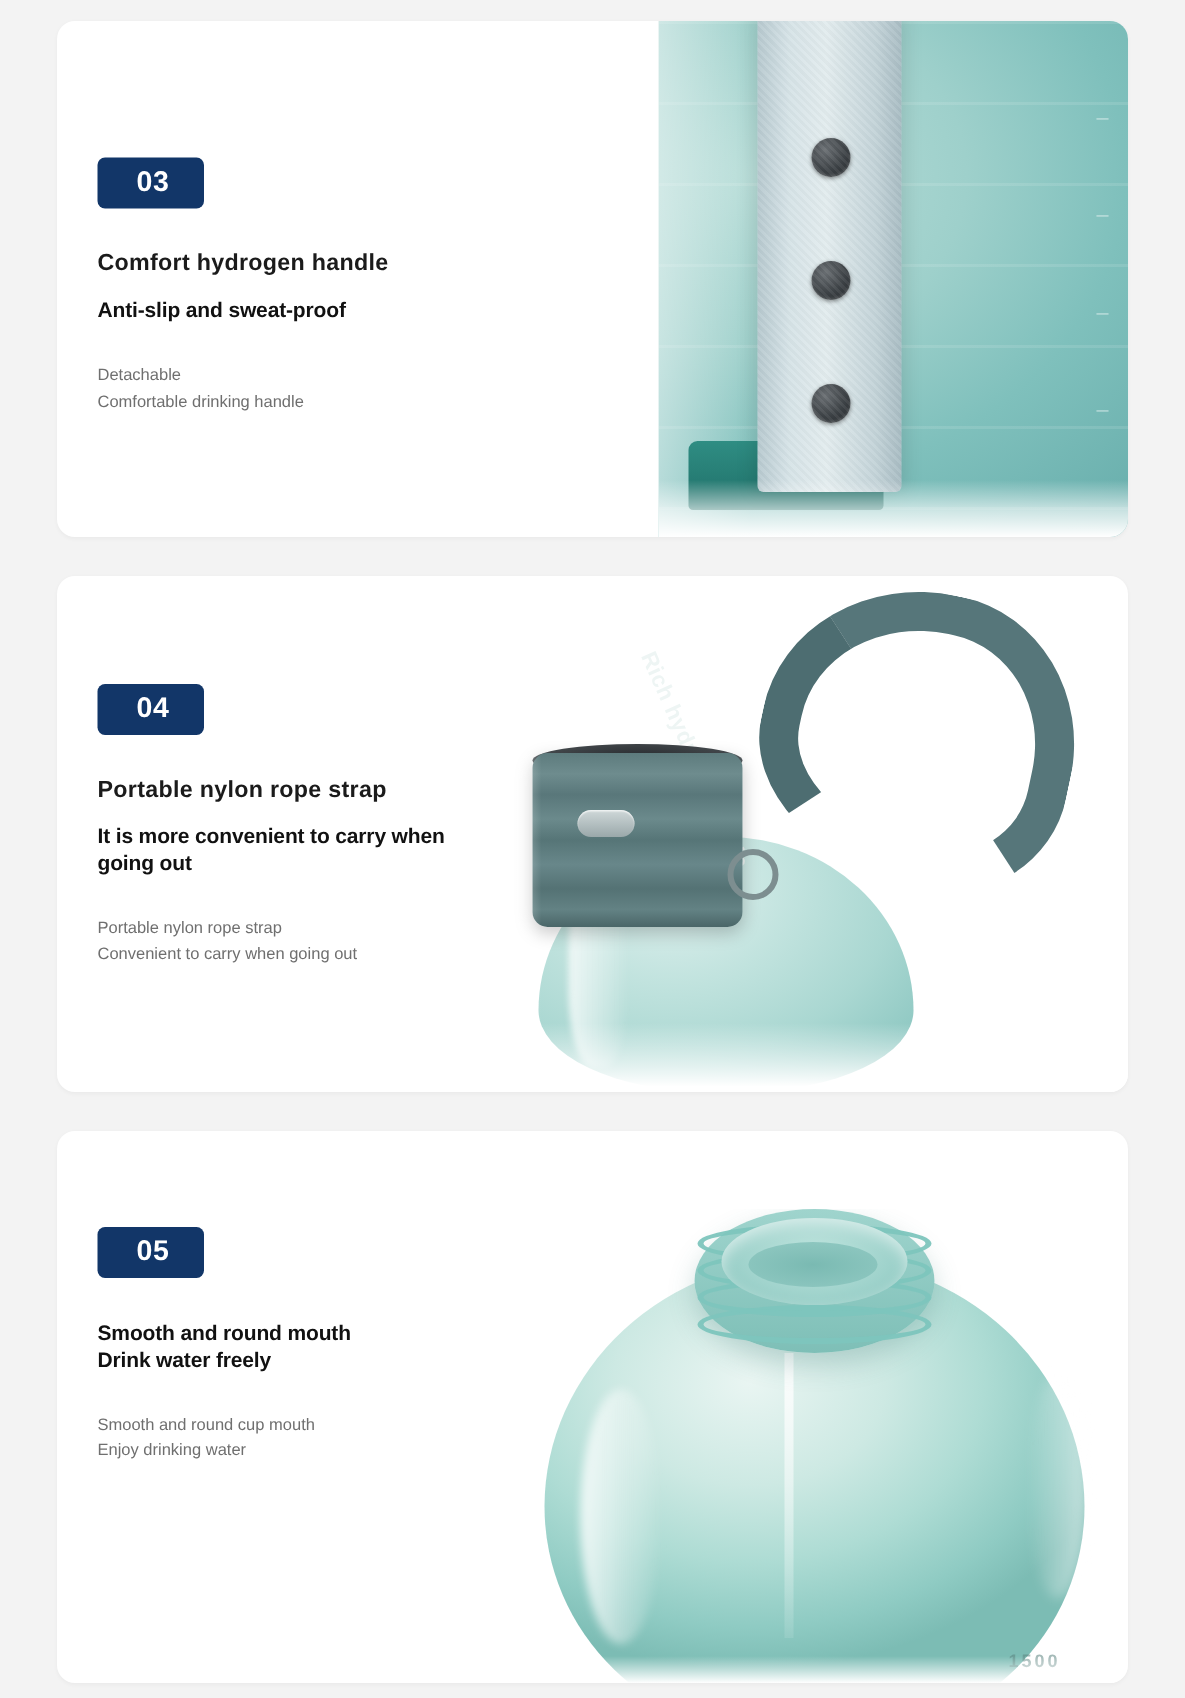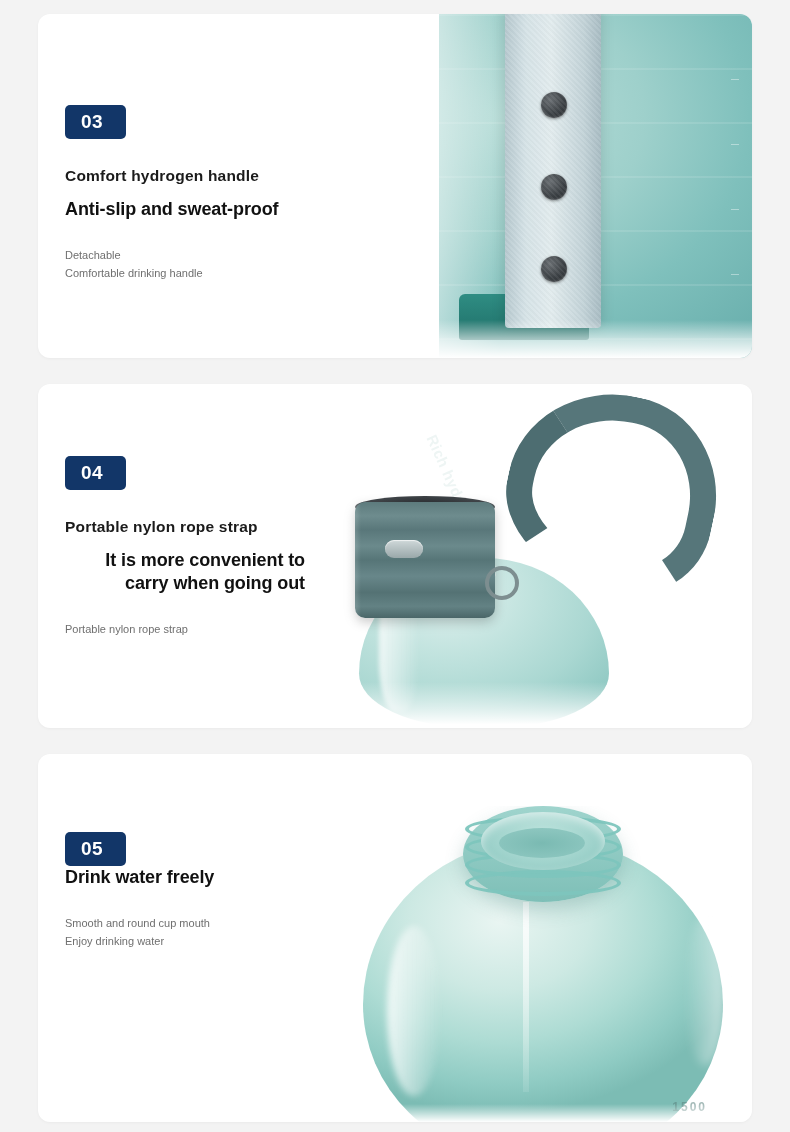--- a/index.html
+++ b/index.html
@@ -40,32 +40,32 @@
     z-index: 3;
   }
   .badge {
     display: inline-block;
     background: #123668;
     color: #ffffff;
     font-size: 19px;
     font-weight: 700;
     letter-spacing: 0.5px;
     border-radius: 5px;
-    padding: 7px 23px 8px 16px;
+    padding: 7px 23px 8px 26px;
     line-height: 1;
   }
   .title-small {
     font-size: 15.5px;
     font-weight: 700;
     color: #1b1b1b;
     letter-spacing: 0.2px;
     margin-top: 28px;
   }
   .title-big {
-    font-size: 18px;
+    font-size: 14px;
     font-weight: 700;
     color: #111111;
     letter-spacing: -0.1px;
     margin-top: 13px;
     line-height: 1.28;
   }
   .sub {
     font-size: 11px;
     color: #6f6f6f;
     line-height: 1.6;
@@ -380,23 +380,24 @@
       <div class="p4-ring"></div>
       <div class="p4-fade-l"></div>
       <div class="p4-fade"></div>
     </div>
 
     <div class="text-block" style="top:469px;"></div>
 
     <div class="text-block" style="top:72px;">
       <div class="badge">04</div>
       <div class="title-small">Portable nylon rope strap</div>
-      <div class="title-big" style="max-width:240px;text-align:right;">It is more convenient to carry when going out</div>
+      <div class="title-big" style="max-width:240px;">It is more convenient to carry when going out</div>
       <div class="sub">
         <div>Portable nylon rope strap</div>
+        <div>Convenient to carry when going out</div>
       </div>
     </div>
 
   </section>
 
   <section class="card card-5">
 
     <div class="photo5">
       <div class="p5-body"></div>
       <div class="p5-body-shine"></div>
@@ -408,22 +409,23 @@
       <div class="p5-thread p5-t2"></div>
       <div class="p5-thread p5-t1"></div>
       <div class="p5-mouth-inner"></div>
       <div class="p5-dark-inside"></div>
       <div class="p5-scale">1500</div>
       <div class="p5-fade-b"></div>
     </div>
 
     <div class="text-block" style="top:842px;"></div>
 
-    <div class="text-block" style="top:78px;">
+    <div class="text-block" style="top:64px;">
       <div class="badge">05</div>
+      <div class="title-big" style="margin-top:28px;">Smooth and round mouth</div>
       <div class="title-big" style="margin-top:0;">Drink water freely</div>
       <div class="sub">
         <div>Smooth and round cup mouth</div>
         <div>Enjoy drinking water</div>
       </div>
     </div>
 
   </section>
 
 </div>

